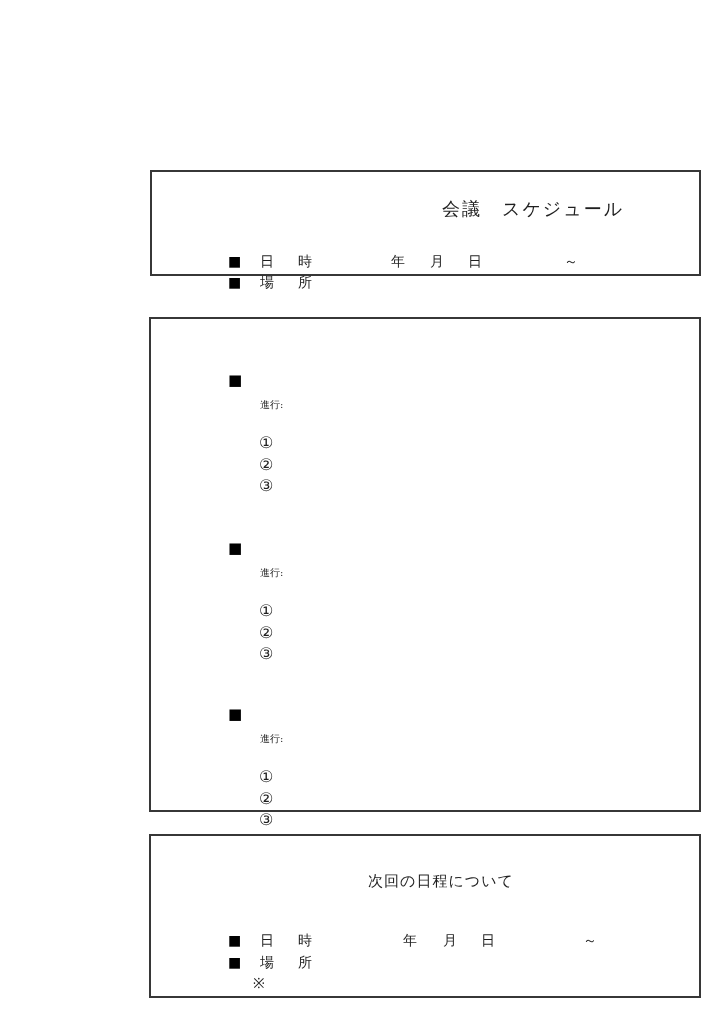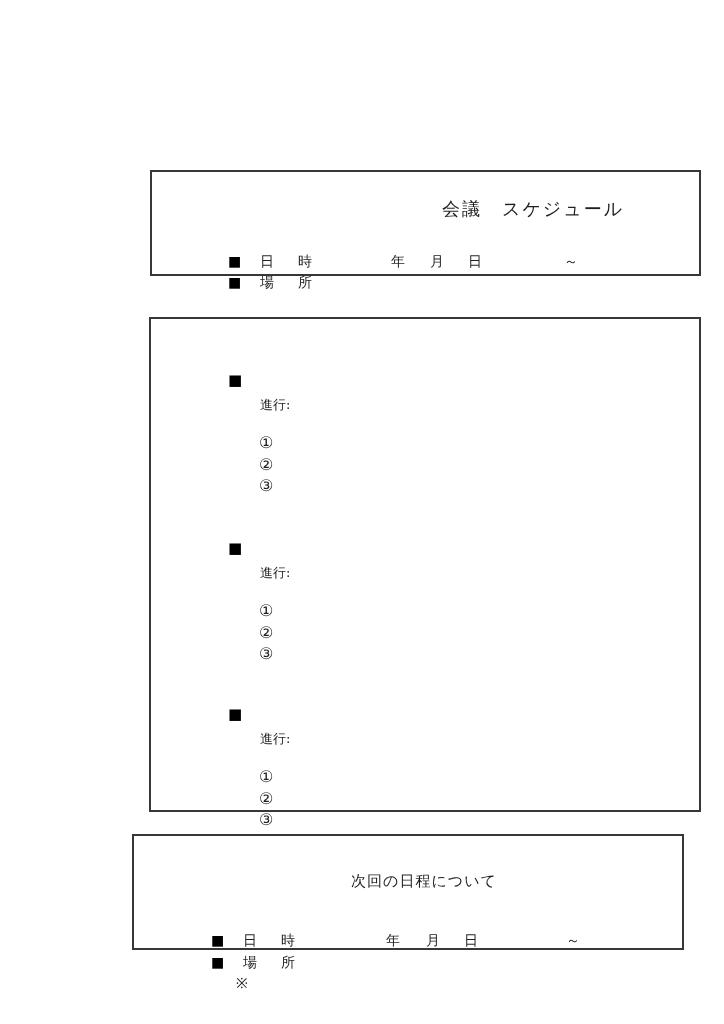--- a/index.html
+++ b/index.html
@@ -12,39 +12,39 @@
     overflow: hidden;
   }
   .page { position: absolute; left: 0; top: 0; width: 724px; height: 1024px; background: #ffffff; }
   .box {
     position: absolute;
     border: 2px solid #373737;
     background: #ffffff;
   }
   .header-box { left: 86px; top: 106px; width: 551px; height: 106px; }
   .agenda-box { left: 85px; top: 253px; width: 552px; height: 495px; }
-  .footer-box { left: 68px; top: 770px; width: 552px; height: 116px; }
+  .footer-box { left: 85px; top: 770px; width: 552px; height: 164px; }
 
   .doc-title {
     position: absolute; left: 274px; top: 8px;
     font-size: 18px; font-weight: normal; letter-spacing: 2px;
     line-height: 26px; white-space: nowrap;
   }
   .footer-title {
     position: absolute; left: 0; top: 19px; width: 100%;
     text-align: center; font-size: 15px; font-weight: normal;
     letter-spacing: 1px; line-height: 20px;
   }
   .row { position: absolute; left: 0; top: 0; width: 100%; height: 20px; font-size: 14px; line-height: 18px; }
   .cell { position: absolute; top: 0; white-space: nowrap; }
   .bullet { font-size: 14px; line-height: 18px; color: #000; }
 
   .section { position: absolute; left: 0; width: 100%; height: 150px; }
   .section .sq { position: absolute; left: 45px; top: 0; font-size: 15px; line-height: 17px; color: #000; }
-  .section .prog { position: absolute; left: 77px; top: 24px; font-size: 13px; line-height: 18px; }
+  .section .prog { position: absolute; left: 77px; top: 24px; font-size: 10px; line-height: 18px; }
   .section .item { position: absolute; left: 76px; font-size: 16px; line-height: 20px; }
   .item-1 { top: 61px; }
   .item-2 { top: 83px; }
   .item-3 { top: 104px; }
 
   .note-mark { position: absolute; left: 70px; top: 0; font-size: 14px; line-height: 18px; }
   .note-text { position: absolute; left: 102px; top: 0; font-size: 14px; line-height: 18px; letter-spacing: 1px; white-space: nowrap; }
 </style>
 </head>
 <body>

